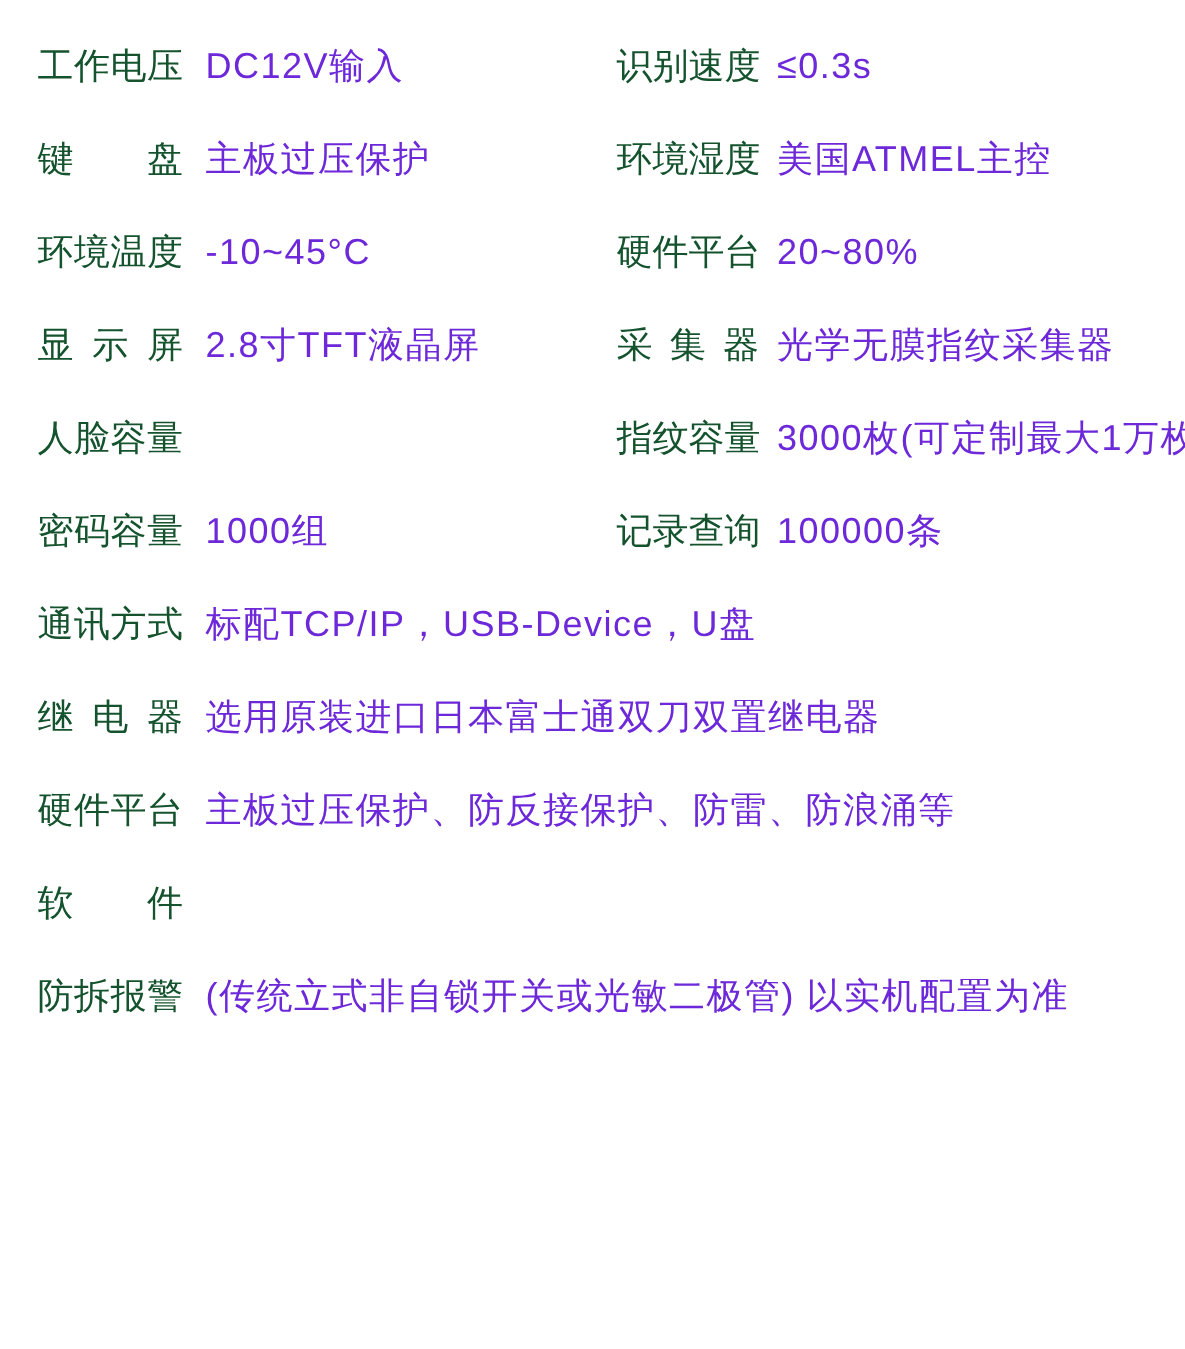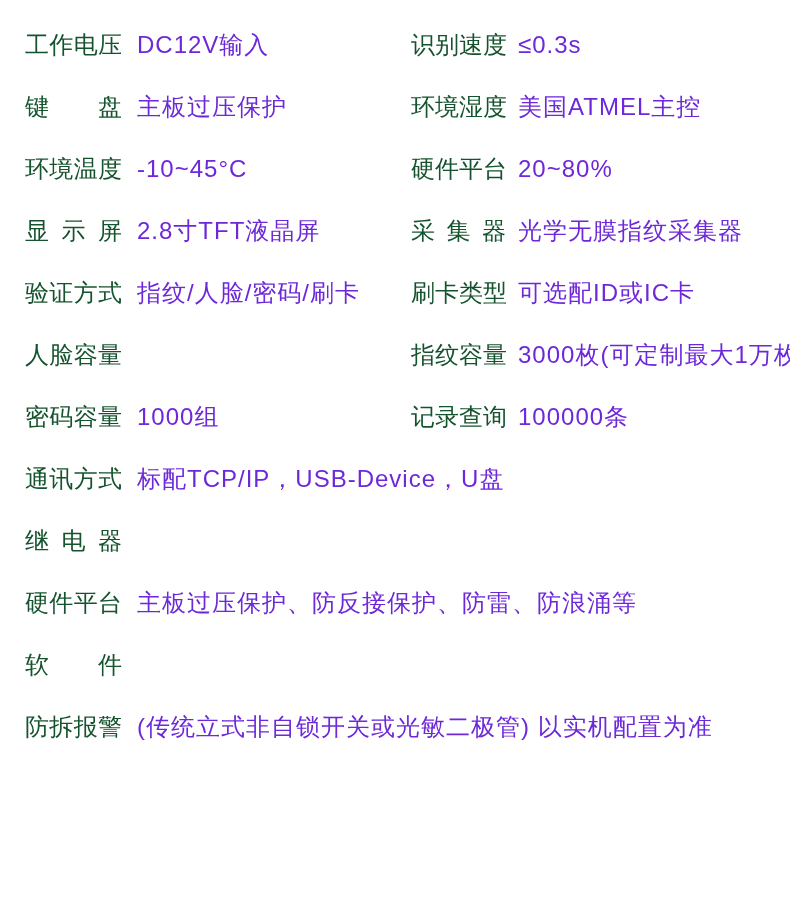--- a/index.html
+++ b/index.html
@@ -103,30 +103,20 @@
     <div class="cell left">
       <span class="label">显示屏</span>
       <span class="value">2.8寸TFT液晶屏</span>
     </div>
     <div class="cell right">
       <span class="label">采集器</span>
       <span class="value">光学无膜指纹采集器</span>
     </div>
   </div>
 
-  <div class="row two-col">
-    <div class="cell left">
-      <span class="label">验证方式</span>
-      <span class="value">指纹/人脸/密码/刷卡</span>
-    </div>
-    <div class="cell right">
-      <span class="label">刷卡类型</span>
-      <span class="value">可选配ID或IC卡</span>
-    </div>
-  </div>
 
   <div class="row two-col">
     <div class="cell left">
       <span class="label">人脸容量</span>
     </div>
     <div class="cell right">
       <span class="label">指纹容量</span>
       <span class="value">3000枚(可定制最大1万枚)</span>
     </div>
   </div>
@@ -143,20 +133,21 @@
   </div>
 
 
   <div class="row full">
     <span class="label">通讯方式</span>
     <span class="value">标配TCP/IP，USB-Device，U盘</span>
   </div>
 
   <div class="row full">
     <span class="label">继电器</span>
+    <span class="value">选用原装进口日本富士通双刀双置继电器</span>
   </div>
 
   <div class="row full">
     <span class="label">硬件平台</span>
     <span class="value">主板过压保护、防反接保护、防雷、防浪涌等</span>
   </div>
 
   <div class="row full">
     <span class="label">软件</span>
   </div>

